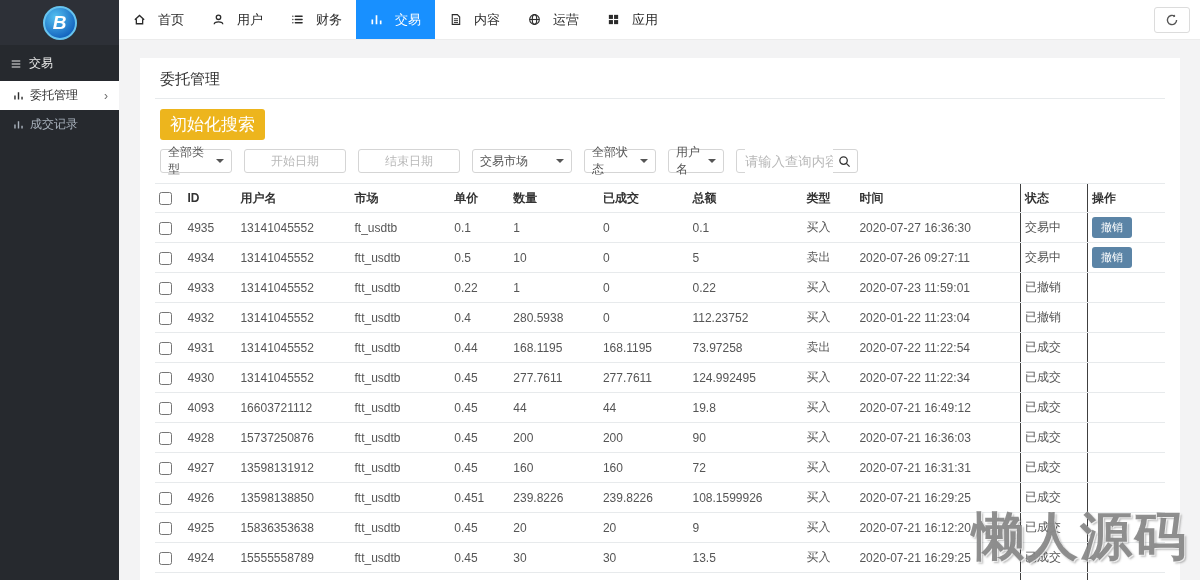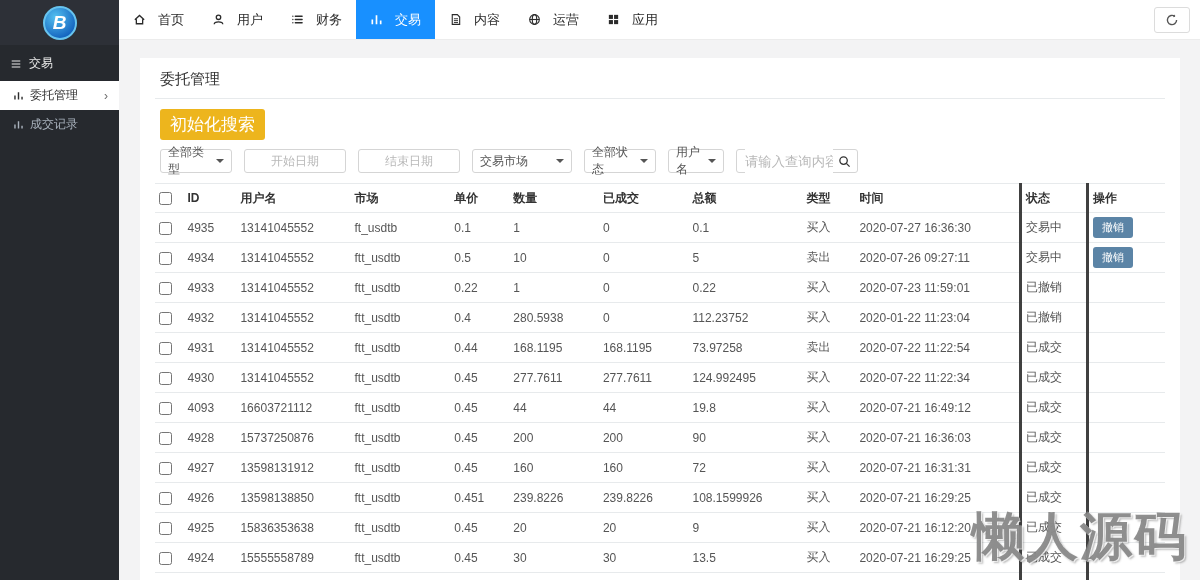--- a/index.html
+++ b/index.html
@@ -56,21 +56,21 @@
   .w-type{width:72px}.w-date{width:102px}.w-market{width:100px}.w-status{width:72px}.w-user{width:56px}
   .search-box { width:122px; padding:0 6px 0 8px; justify-content:space-between; }
   .search-box input { border:none; width:88px; padding:0; height:38px; }
   .search-box svg { width:13px; height:13px; color:#333; cursor:pointer; flex:0 0 13px; }
 
   
   table { width:100%; border-collapse:collapse; table-layout:fixed; margin-top:10px; font-size:12px; color:#555; }
   th { font-weight:bold; color:#333; text-align:left; height:29px; border-top:1px solid #e7eaec;
        border-bottom:1px solid #e7eaec; padding:0 4px; overflow:hidden; white-space:nowrap; }
   td { height:30px; border-bottom:1px solid #e7eaec; padding:0 4px; overflow:hidden; white-space:nowrap; text-overflow:ellipsis; }
-  th.col-status, td.col-status, th.col-op, td.col-op { border-left:3px solid #404040; }
+  th.col-status, td.col-status, th.col-op, td.col-op { border-left:1px solid #404040; }
   input[type="checkbox"] { width:13px; height:13px; margin:0; vertical-align:middle; cursor:pointer; }
   .cancel-btn { background:#5b84a6; color:#fff; border:none; border-radius:3px; font-size:11px; padding:3px 9px; cursor:pointer; }
 
   
   .watermark { position:fixed; right:12px; bottom:8px; font-size:52px; font-weight:bold; letter-spacing:2px;
     color:rgba(125,125,125,0.85); text-shadow:1px 1px 0 rgba(255,255,255,0.7), 2px 2px 2px rgba(60,60,60,0.35);
     pointer-events:none; z-index:50; }
 </style>
 </head>
 <body>

